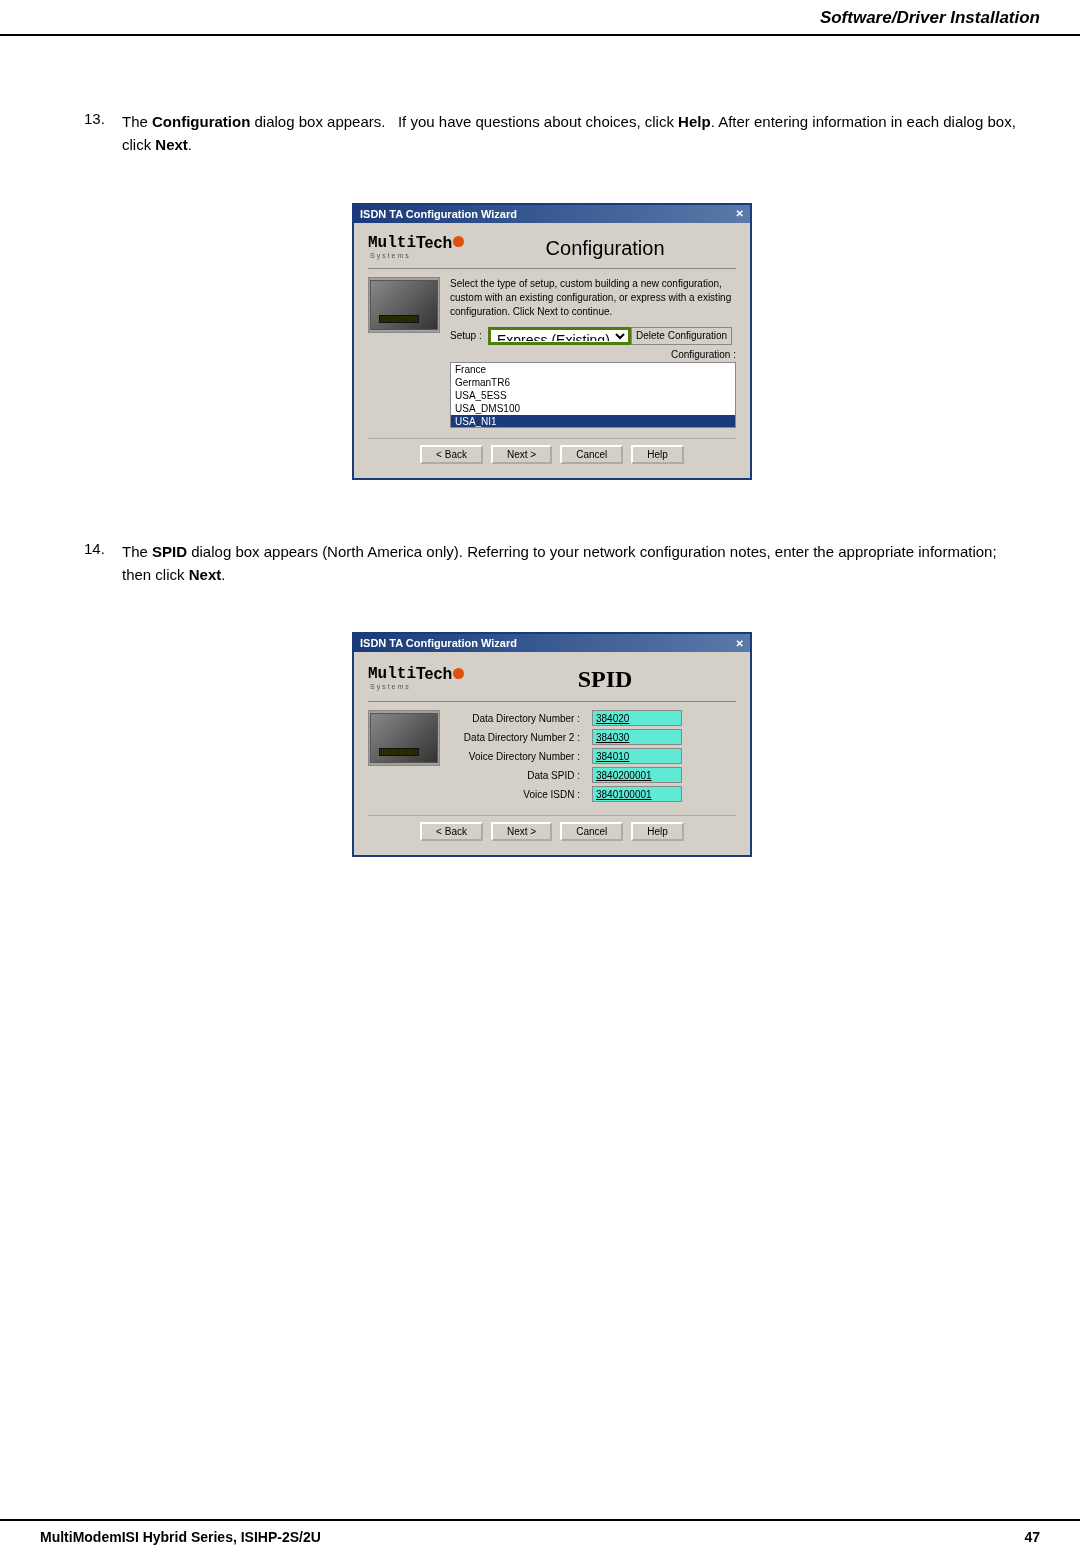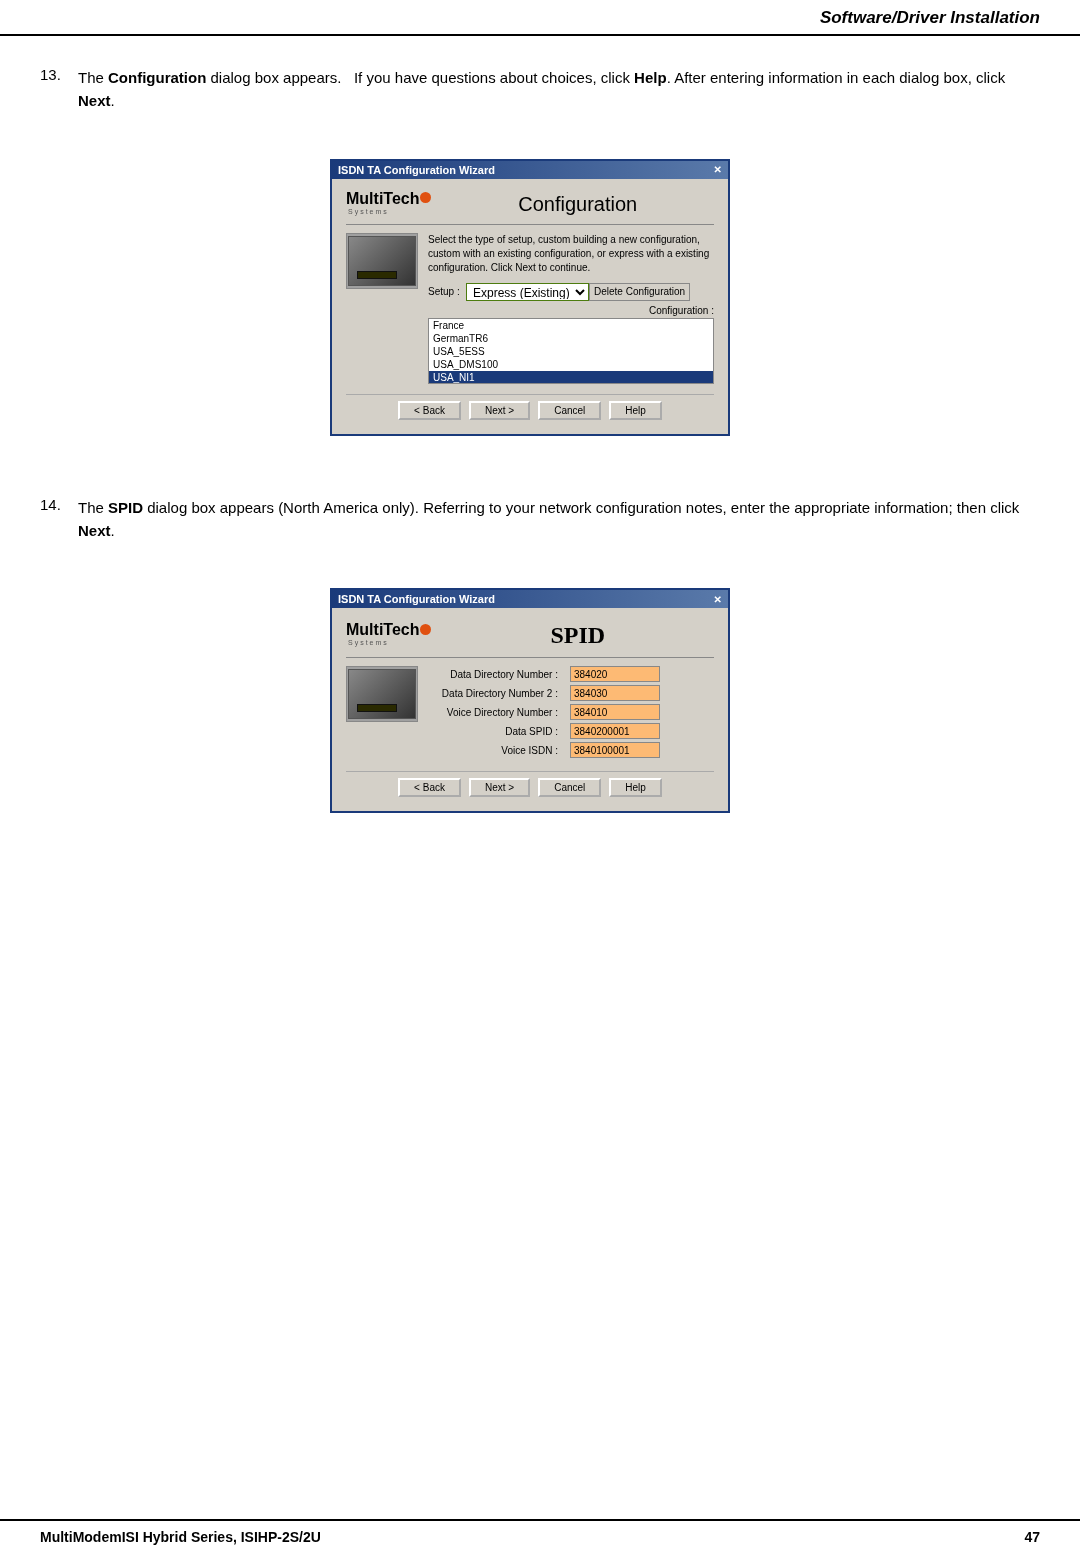--- a/index.html
+++ b/index.html
@@ -29,21 +29,22 @@
     }
     .page-header-title {
       font-style: italic;
       font-weight: bold;
       font-size: 17px;
     }
 
     
     .main-content {
       flex: 1;
-      padding: 30px 60px 20px 40px;
+      padding: 30px 60px 20px 84px;
+      margin-top: 44px;
     }
 
     
     .numbered-para {
       display: flex;
       margin-bottom: 28px;
     }
     .para-num {
       min-width: 38px;
       font-size: 15px;
@@ -142,23 +143,23 @@
     .setup-row {
       display: flex;
       align-items: center;
       margin-bottom: 4px;
     }
     .setup-label {
       font-size: 10px;
       min-width: 38px;
     }
     .setup-select {
-      font-size: 12px;
+      font-size: 14px;
       background: #fff;
-      border: 1px solid #4d7c0f;
+      border: 3px solid #4d7c0f;
       padding: 1px 2px;
       height: 18px;
       min-width: 100px;
     }
     .delete-btn {
       font-size: 10px;
       background: #d4d0c8;
       border: 1px solid #888;
       padding: 1px 4px;
       cursor: pointer;
@@ -214,25 +215,26 @@
       margin-bottom: 3px;
       gap: 12px;
     }
     .spid-field-label {
       font-size: 10px;
       min-width: 130px;
       text-align: right;
     }
     .spid-field-input {
       font-size: 10px;
-      background: #fdba74;
+      background: #5eead4;
       border: 1px solid #888;
       padding: 1px 3px;
       height: 16px;
       width: 90px;
+      text-decoration: underline;
     }
 
     
     .page-footer {
       border-top: 2px solid #000;
       padding: 8px 40px;
       display: flex;
       justify-content: space-between;
       align-items: center;
     }
@@ -240,21 +242,21 @@
       font-weight: bold;
       font-size: 14px;
     }
     .footer-right {
       font-weight: bold;
       font-size: 14px;
     }
     .mt-multi {
       font-weight: bold;
       font-size: 16px;
-      font-family: Liberation Sans, sans-serif;
+      font-family: Liberation Mono, monospace;
     }
     .mt-tech {
       font-weight: bold;
       font-size: 16px;
       font-family: Arial, sans-serif;
     }
     .mt-dot {
       display: inline-block;
       width: 11px;
       height: 11px;

